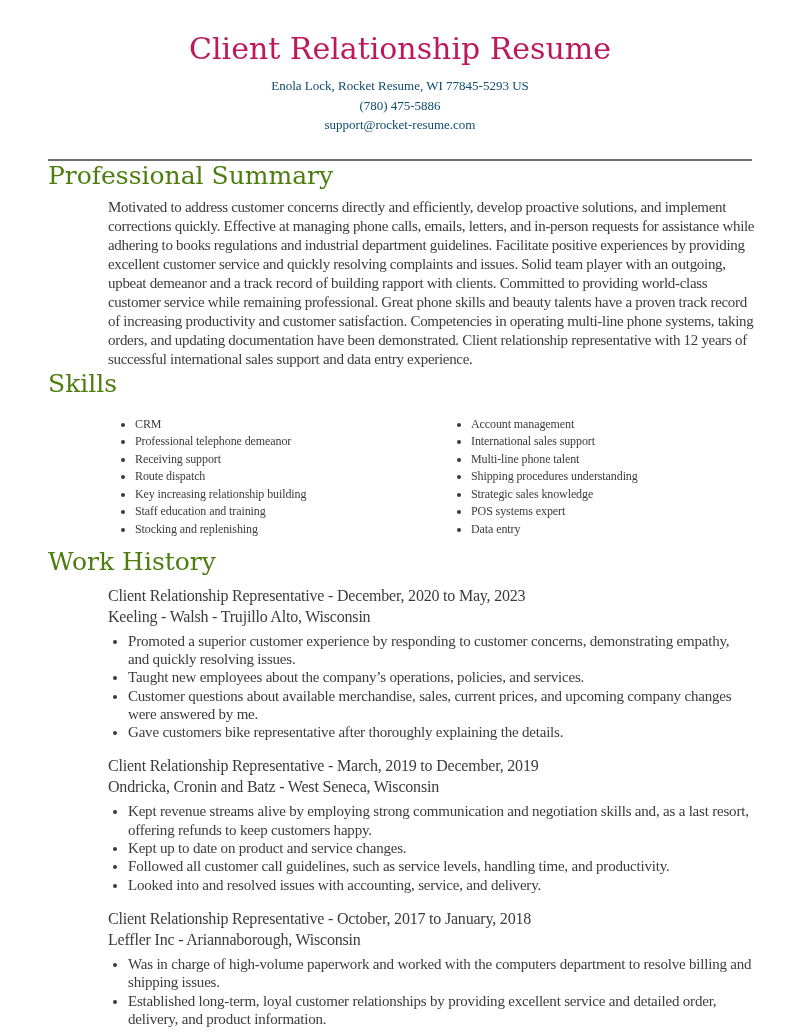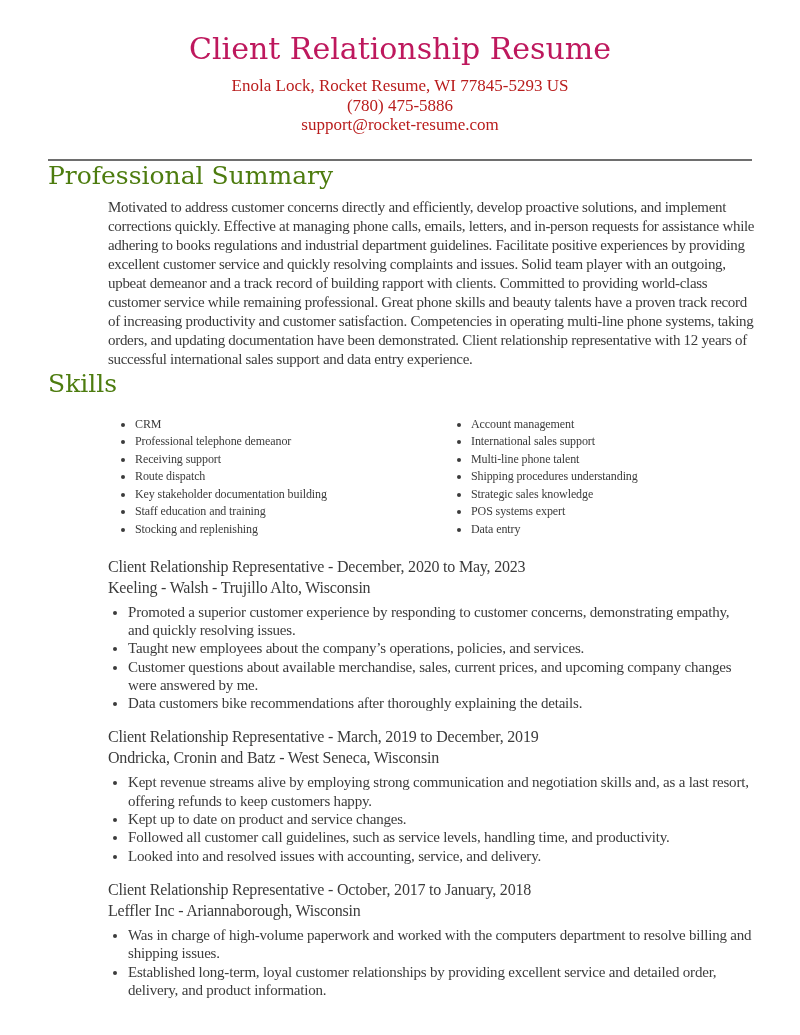--- a/index.html
+++ b/index.html
@@ -17,21 +17,21 @@
   
   .resume-title {
     font-family: "DejaVu Serif", serif;
     font-weight: 500;
     font-size: 30px;
     line-height: 34px;
     text-align: center;
     color: #be185d;
     margin: 0 0 10px 0;
   }
-  .contact { text-align: center; font-size: 17px; line-height: 19.5px; color: #b91c1c; }
+  .contact { text-align: center; font-size: 13px; line-height: 19.5px; color: #0c4a6e; }
   .contact div { margin: 0; }
   hr.rule {
     border: 0;
     border-top: 2px solid #6e6e6e;
     margin: 24px 0 0 0;
   }
 
   
   h2.section-heading {
     font-family: "DejaVu Serif", serif;
@@ -103,46 +103,47 @@
   </section>
 
   <section>
     <h2 class="section-heading h2-skills">Skills</h2>
     <div class="skills-cols">
       <ul class="skills-col-1">
           <li>CRM</li>
           <li>Professional telephone demeanor</li>
           <li>Receiving support</li>
           <li>Route dispatch</li>
-          <li>Key stakeholder documentation building</li>
+          <li>Key increasing relationship building</li>
           <li>Staff education and training</li>
           <li>Stocking and replenishing</li>
         </ul>
       <ul class="skills-col-2">
           <li>Account management</li>
           <li>International sales support</li>
           <li>Multi-line phone talent</li>
           <li>Shipping procedures understanding</li>
           <li>Strategic sales knowledge</li>
           <li>POS systems expert</li>
           <li>Data entry</li>
         </ul>
     </div>
   </section>
 
   <section>
+    <h2 class="section-heading h2-work">Work History</h2>
     <div class="jobs">
         <div class="job">
           <div class="job-title">Client Relationship Representative - December, 2020 to May, 2023</div>
           <div class="job-company">Keeling - Walsh - Trujillo Alto, Wisconsin</div>
           <ul class="job-bullets">
             <li>Promoted a superior customer experience by responding to customer concerns, demonstrating empathy, and quickly resolving issues.</li>
             <li>Taught new employees about the company’s operations, policies, and services.</li>
             <li>Customer questions about available merchandise, sales, current prices, and upcoming company changes were answered by me.</li>
-            <li>Data customers bike recommendations after thoroughly explaining the details.</li>
+            <li>Gave customers bike representative after thoroughly explaining the details.</li>
           </ul>
         </div>
         <div class="job">
           <div class="job-title">Client Relationship Representative - March, 2019 to December, 2019</div>
           <div class="job-company">Ondricka, Cronin and Batz - West Seneca, Wisconsin</div>
           <ul class="job-bullets">
             <li>Kept revenue streams alive by employing strong communication and negotiation skills and, as a last resort, offering refunds to keep customers happy.</li>
             <li>Kept up to date on product and service changes.</li>
             <li>Followed all customer call guidelines, such as service levels, handling time, and productivity.</li>
             <li>Looked into and resolved issues with accounting, service, and delivery.</li>

